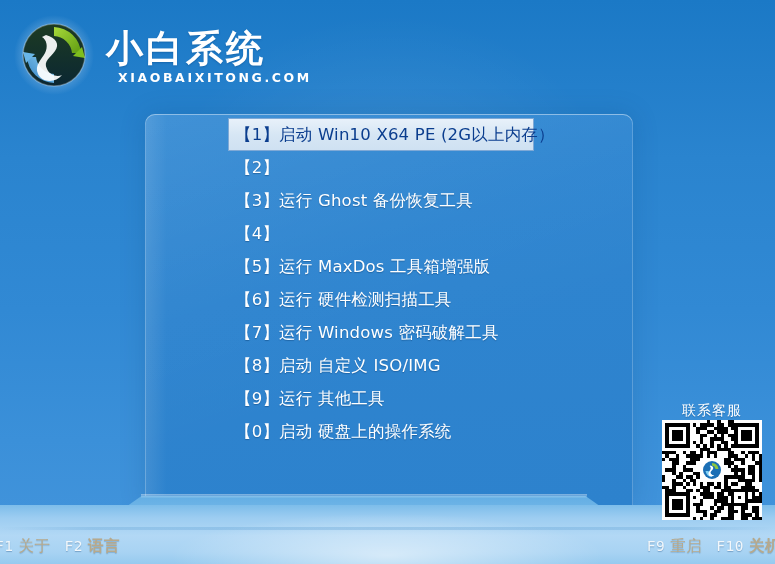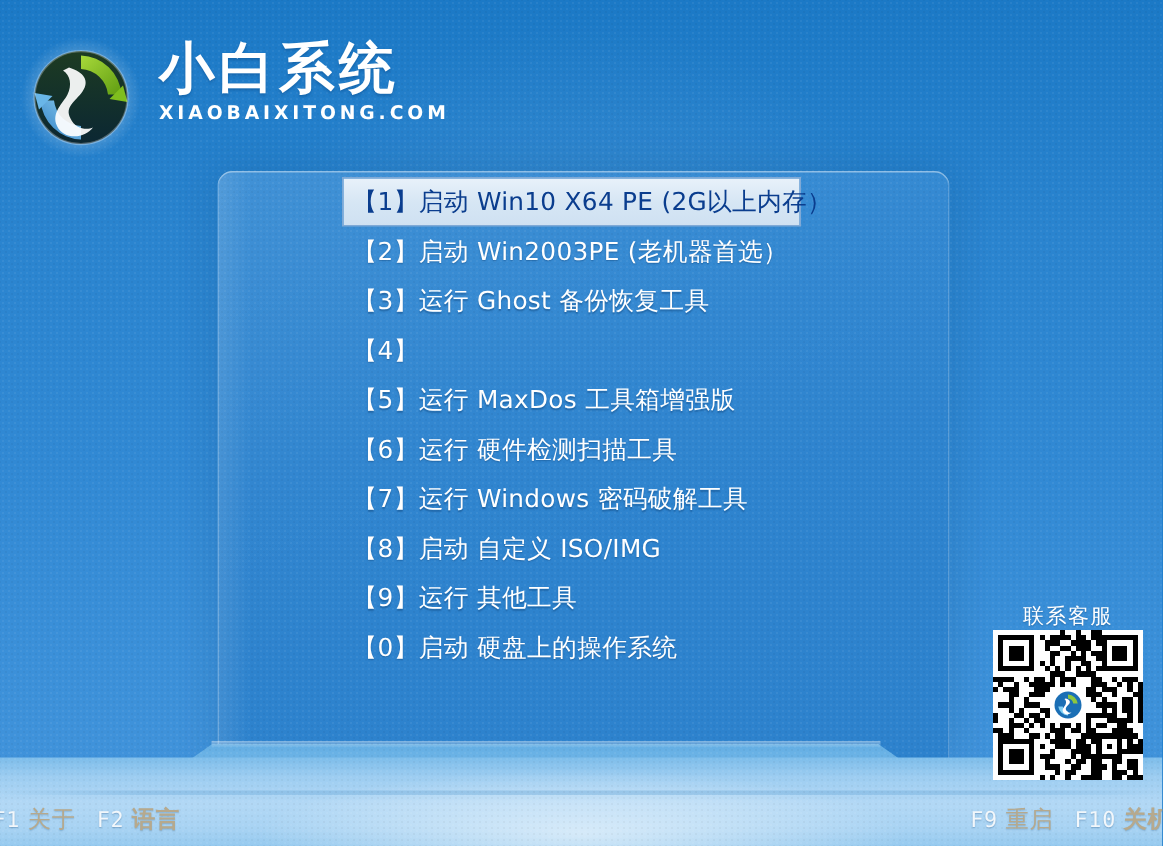--- a/index.html
+++ b/index.html
@@ -122,23 +122,23 @@
     width: 775px;
     height: 3px;
     background: linear-gradient(90deg, rgba(70,140,200,0) 0%, rgba(80,150,205,0.25) 12%, rgba(80,150,205,0.30) 50%, rgba(80,150,205,0.25) 88%, rgba(70,140,200,0) 100%);
     pointer-events: none;
   }
 
   
   #logo {
     position: absolute;
     left: 12px;
-    top: 23px;
+    top: 13px;
     display: flex;
-    align-items: flex-start;
+    align-items: center;
     gap: 10px;
   }
   #logo-mark {
     width: 84px;
     height: 84px;
     position: relative;
     flex: none;
   }
   #logo-text-wrap {
     display: flex;
@@ -156,20 +156,21 @@
     white-space: nowrap;
   }
   #logo-sub {
     font-size: 12.5px;
     font-weight: bold;
     color: #ffffff;
     letter-spacing: 2.6px;
     margin-top: 5px;
     line-height: 1;
     white-space: nowrap;
+    margin-left: 12px;
   }
 
   
   #menu {
     position: absolute;
     left: 228px;
     top: 118px;
     width: 306px;
   }
   .menu-item {
@@ -317,21 +318,20 @@
     </div>
   </div>
 
   <div id="menu">
       <div class="menu-item selected">
         <span class="mi-key">【1】</span>
         <span class="mi-label">启动 Win10 X64 PE (2G以上内存）</span>
       </div>
       <div class="menu-item">
         <span class="mi-key">【2】</span>
-        <span class="mi-label">启动 Win2003PE (老机器首选）</span>
       </div>
       <div class="menu-item">
         <span class="mi-key">【3】</span>
         <span class="mi-label">运行 Ghost 备份恢复工具</span>
       </div>
       <div class="menu-item">
         <span class="mi-key">【4】</span>
       </div>
       <div class="menu-item">
         <span class="mi-key">【5】</span>

